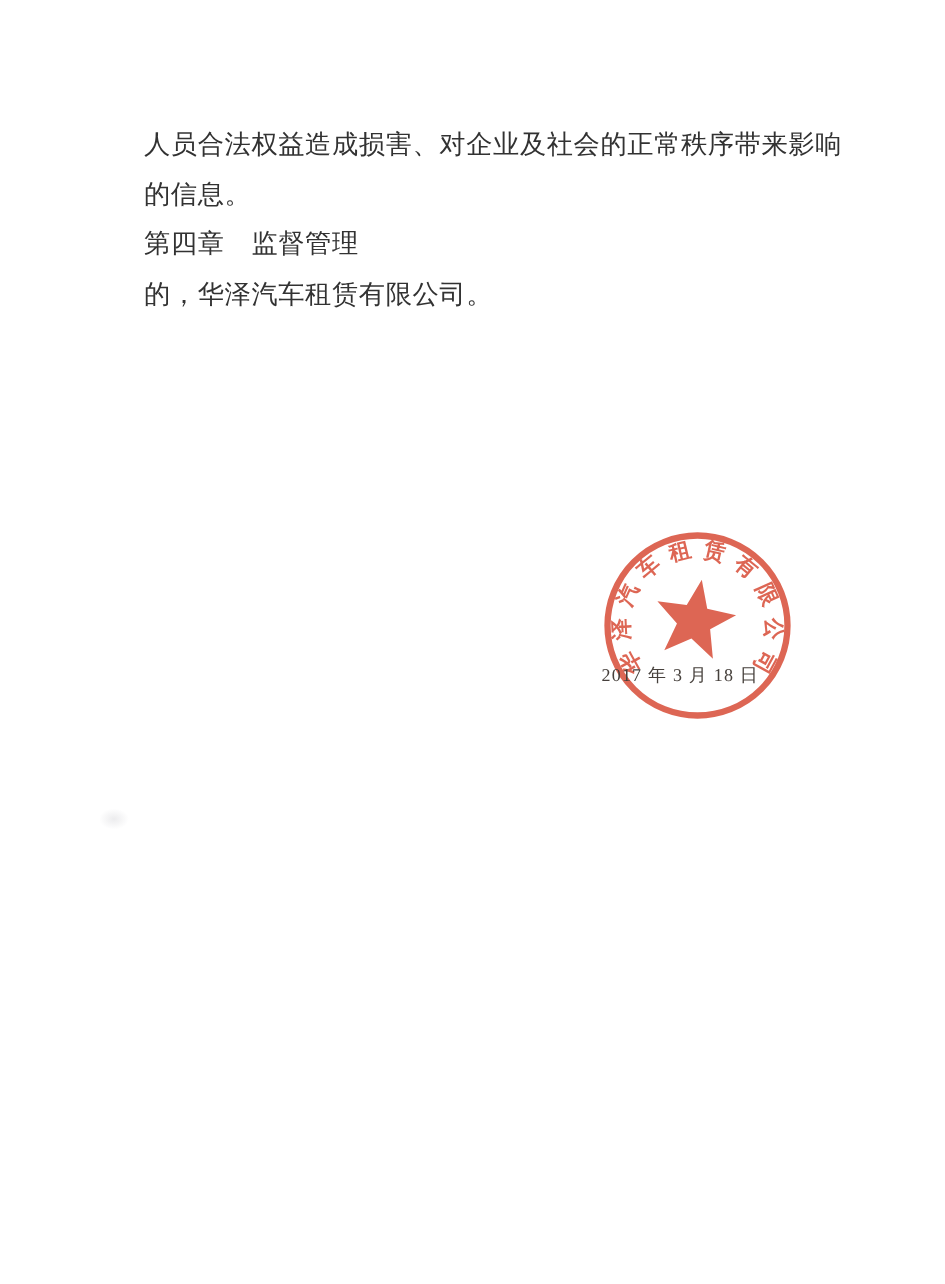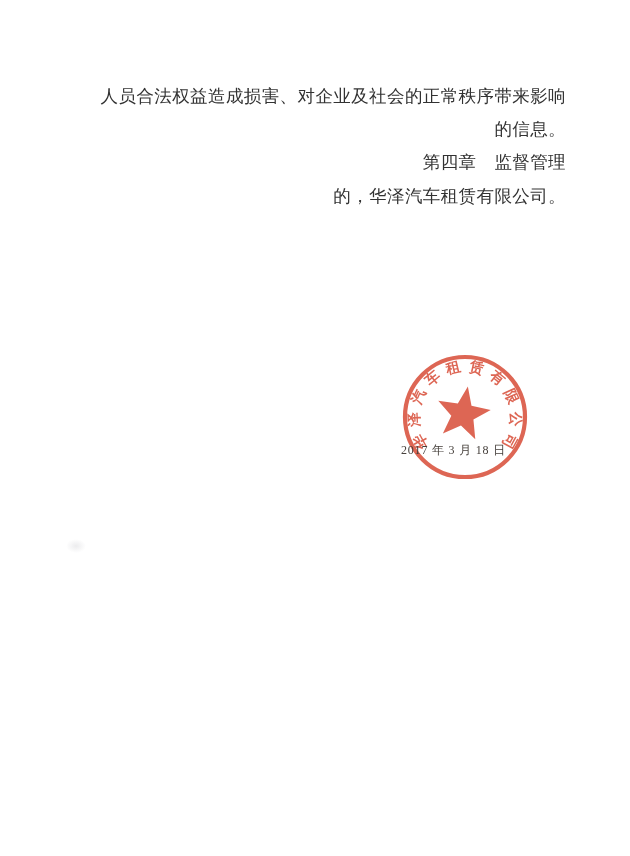--- a/index.html
+++ b/index.html
@@ -9,21 +9,20 @@
     width: 630px;
     height: 856px;
     background: #ffffff;
     overflow: hidden;
     font-family: "Liberation Serif", "DejaVu Serif", serif;
   }
   .page {
     position: absolute;
     inset: 0;
     background: #ffffff;
-    text-align: right;
   }
   .text-block {
     position: absolute;
     left: 96px;
     top: 80px;
     width: 470px;
     font-size: 17.5px;
     line-height: 33.2px;
     letter-spacing: 0.4px;
     color: #323232;

